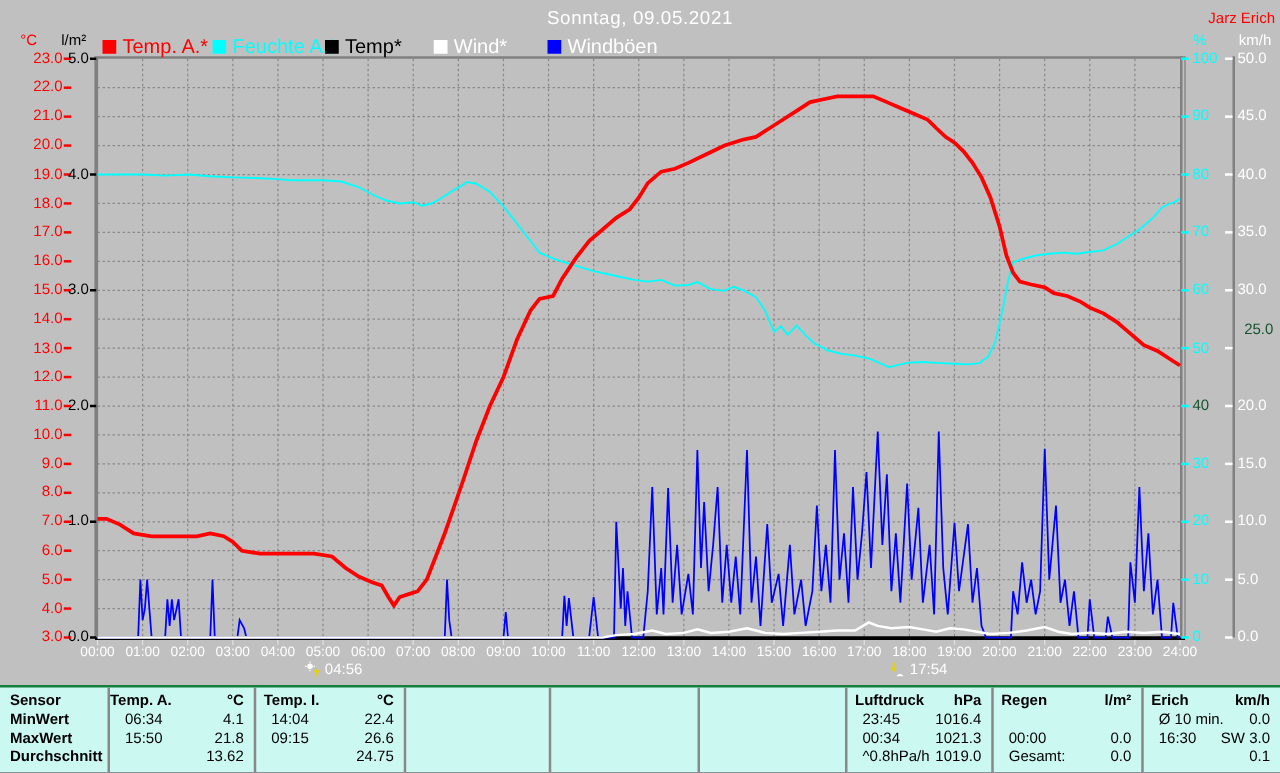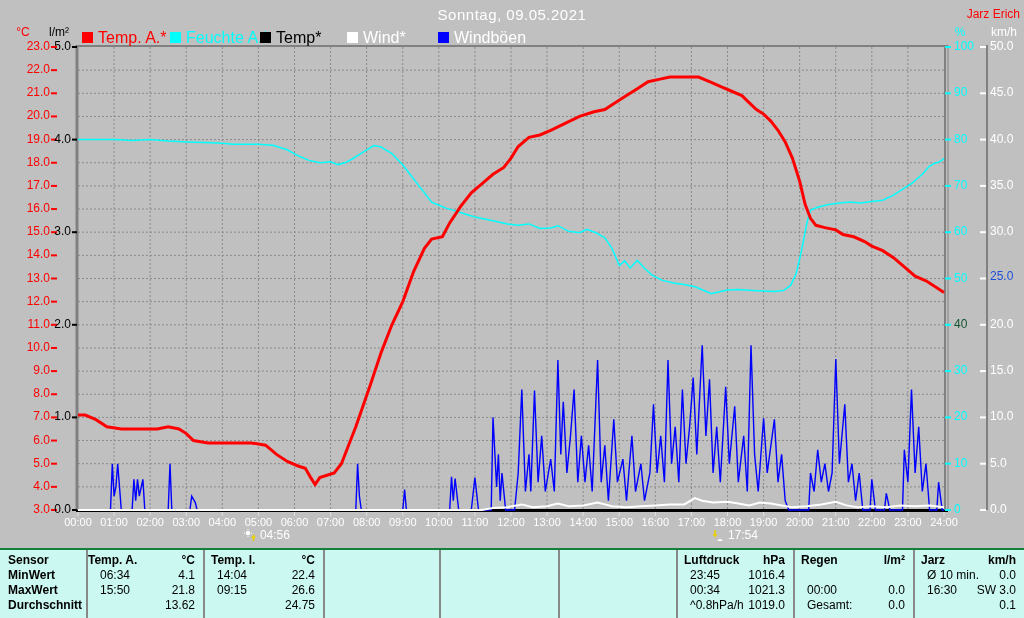--- a/index.html
+++ b/index.html
@@ -229,21 +229,21 @@
       <div class="abs axis-num" style="top: 225.2px; color: rgb(0, 255, 255); left: 954px; width: 30px; text-align: left;">60</div>
       <div class="abs axis-num" style="top: 178.9px; color: rgb(0, 255, 255); left: 954px; width: 30px; text-align: left;">70</div>
       <div class="abs axis-num" style="top: 132.6px; color: rgb(0, 255, 255); left: 954px; width: 30px; text-align: left;">80</div>
       <div class="abs axis-num" style="top: 86.3px; color: rgb(0, 255, 255); left: 954px; width: 30px; text-align: left;">90</div>
       <div class="abs axis-num" style="top: 40px; color: rgb(0, 255, 255); left: 954px; width: 30px; text-align: left;">100</div>
       <div class="abs axis-num" style="top: 503px; color: rgb(255, 255, 255); left: 990px; width: 34px; text-align: left;">0.0</div>
       <div class="abs axis-num" style="top: 456.7px; color: rgb(255, 255, 255); left: 990px; width: 34px; text-align: left;">5.0</div>
       <div class="abs axis-num" style="top: 410.4px; color: rgb(255, 255, 255); left: 990px; width: 34px; text-align: left;">10.0</div>
       <div class="abs axis-num" style="top: 364.1px; color: rgb(255, 255, 255); left: 990px; width: 34px; text-align: left;">15.0</div>
       <div class="abs axis-num" style="top: 317.8px; color: rgb(255, 255, 255); left: 990px; width: 34px; text-align: left;">20.0</div>
-      <div class="abs axis-num" style="top: 270px; color: #1d4ed8; left: 990px; width: 34px; text-align: left;">25.0</div>
+      <div class="abs axis-num" style="top: 257px; color: #14532d; left: 990px; width: 34px; text-align: center;">25.0</div>
       <div class="abs axis-num" style="top: 225.2px; color: rgb(255, 255, 255); left: 990px; width: 34px; text-align: left;">30.0</div>
       <div class="abs axis-num" style="top: 178.9px; color: rgb(255, 255, 255); left: 990px; width: 34px; text-align: left;">35.0</div>
       <div class="abs axis-num" style="top: 132.6px; color: rgb(255, 255, 255); left: 990px; width: 34px; text-align: left;">40.0</div>
       <div class="abs axis-num" style="top: 86.3px; color: rgb(255, 255, 255); left: 990px; width: 34px; text-align: left;">45.0</div>
       <div class="abs axis-num" style="top: 40px; color: rgb(255, 255, 255); left: 990px; width: 34px; text-align: left;">50.0</div>
     </div>
   <div id="x-labels">
       <div class="abs x-num" style="left: 58px;">00:00</div>
       <div class="abs x-num" style="left: 94.0833px;">01:00</div>
       <div class="abs x-num" style="left: 130.167px;">02:00</div>
@@ -420,21 +420,21 @@
           <span class="t">00:00</span>
           <span class="v">0.0</span>
         </div>
         <div class="cell">
           <span class="t">Gesamt:</span>
           <span class="v">0.0</span>
         </div>
       </div>
       <div class="col" style="width: 109px;">
         <div class="cell hdr">
-          <span class="t" style="padding-left: 6px;">Jarz</span>
+          <span class="t" style="padding-left: 6px;">Erich</span>
           <span class="v">km/h</span>
         </div>
         <div class="cell">
           <span class="t">Ø 10 min.</span>
           <span class="v">0.0</span>
         </div>
         <div class="cell">
           <span class="t">16:30</span>
           <span class="v">SW 3.0</span>
         </div>

